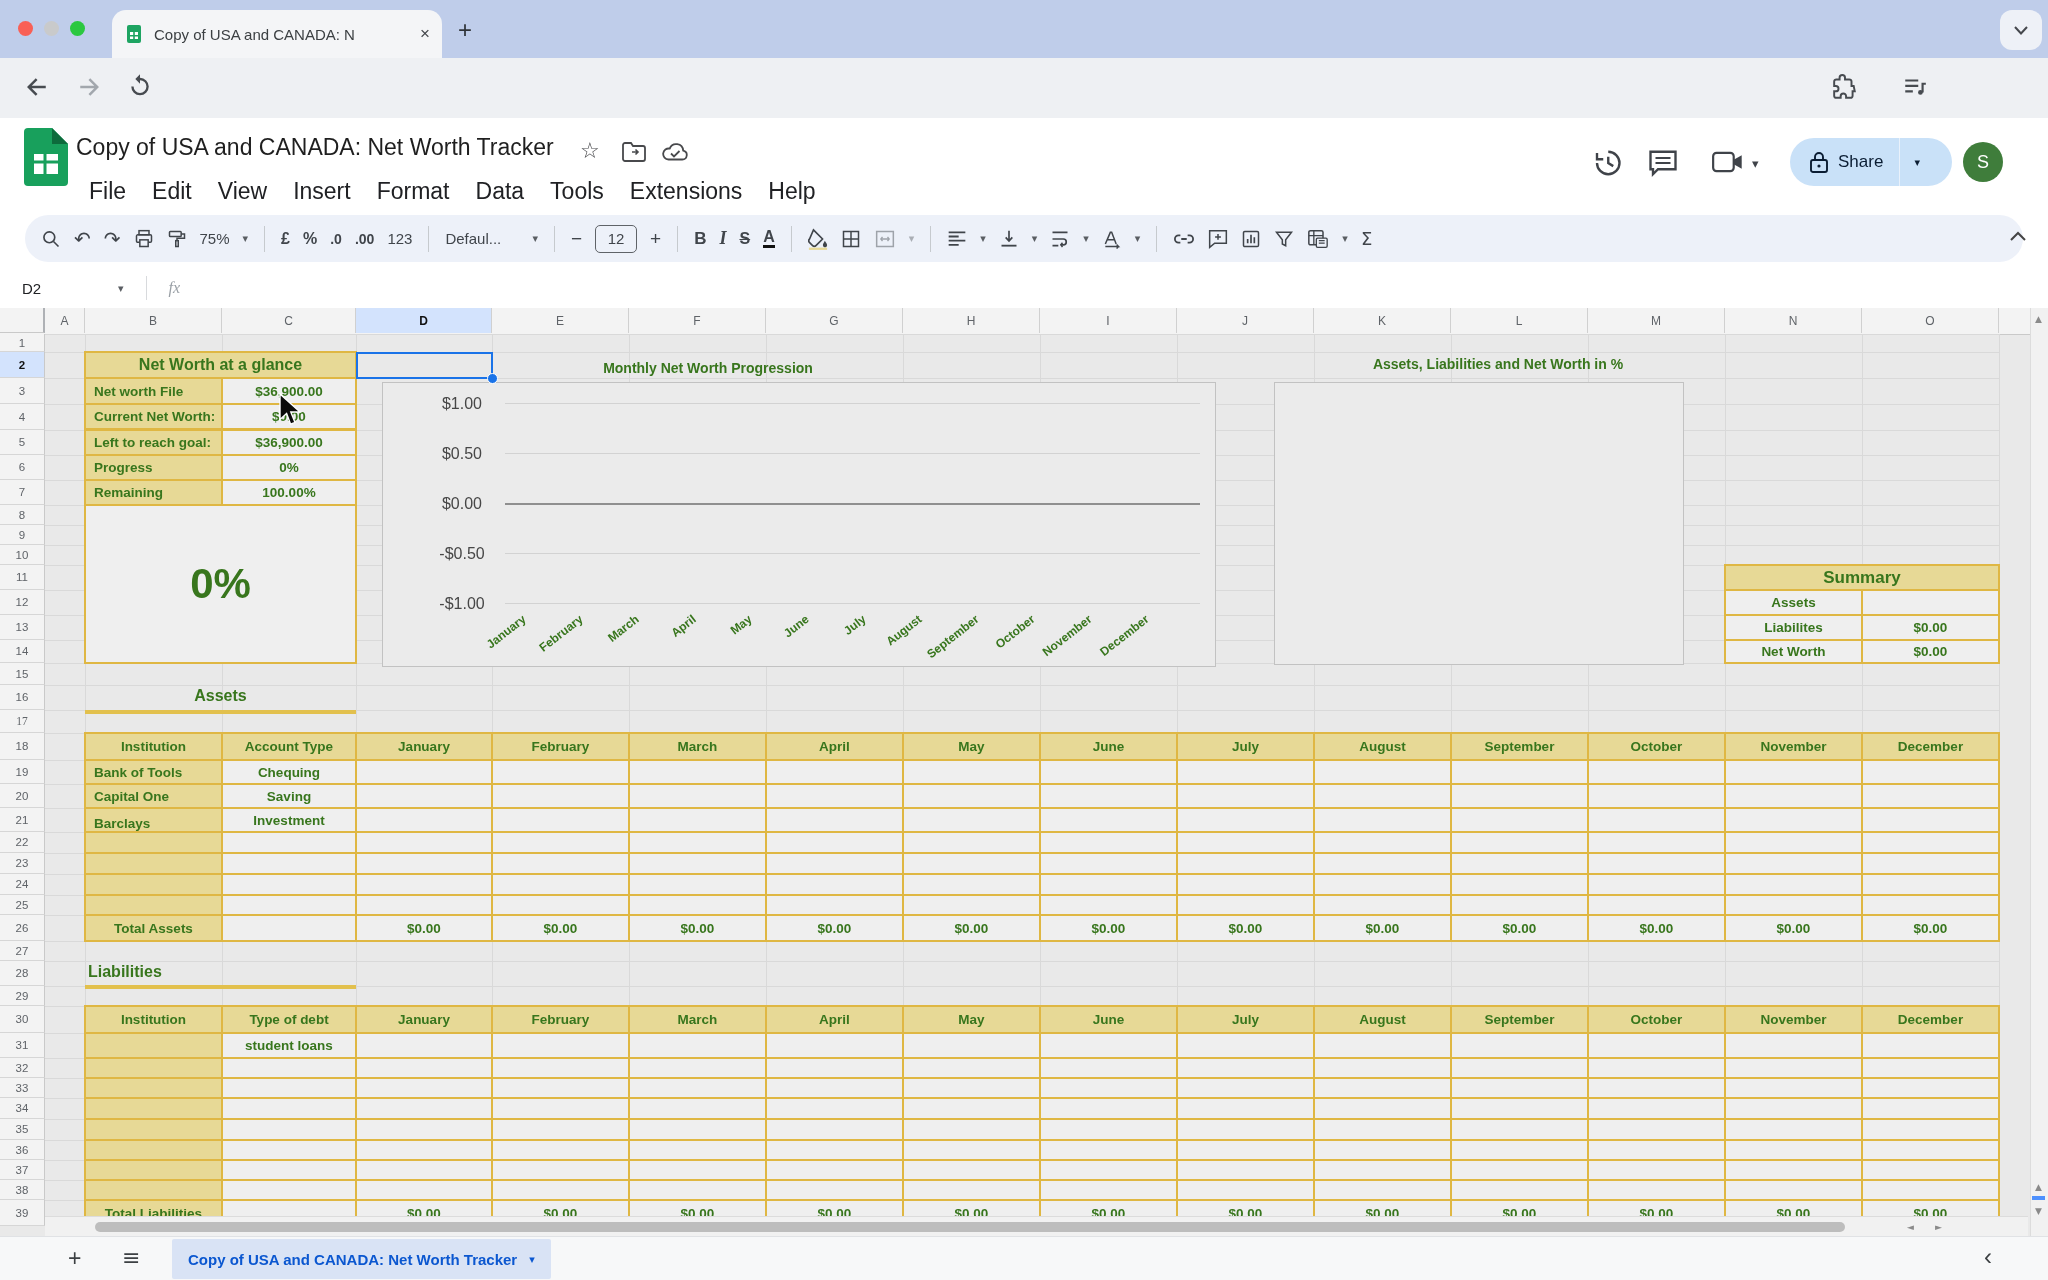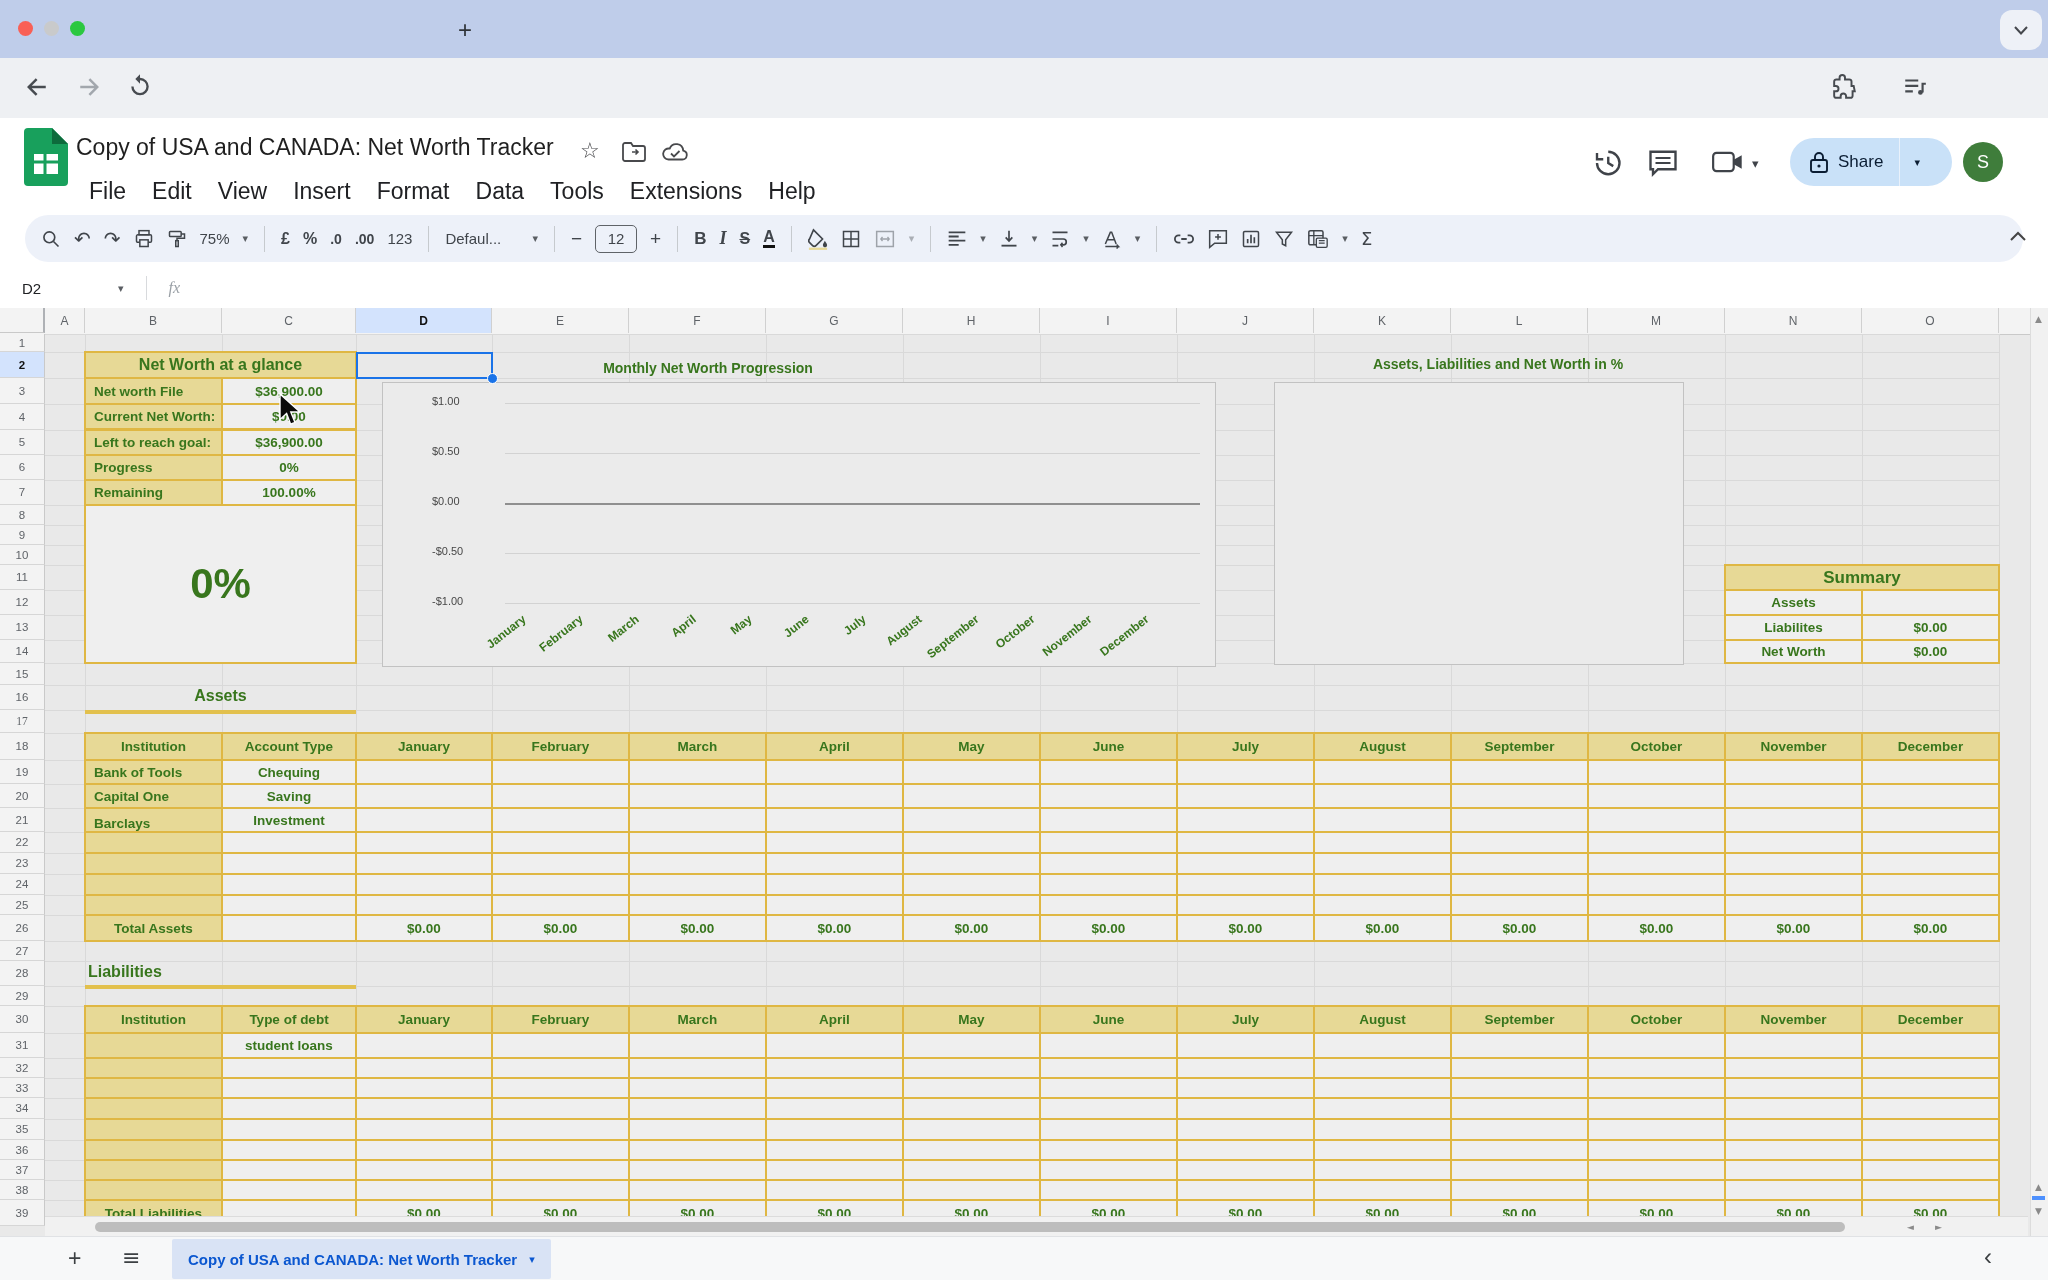--- a/index.html
+++ b/index.html
@@ -59,21 +59,21 @@
   .hline{position:absolute;height:1px;background:#d9d9d9;left:45px;}
   
   .cell{position:absolute;box-sizing:border-box;border:2px solid #dfb743;display:flex;align-items:center;}
   .tan{background:#e7d996;}
   .gray{background:#efefef;}
   .grtx{color:#38761d;font-weight:bold;}
   .ctr{justify-content:center;text-align:center;}
   .lft{padding-left:8px;}
   .chartbox{position:absolute;border:1px solid #c2c2c2;background:#ebebeb;}
   .charttitle{position:absolute;font-size:14px;color:#38761d;font-weight:bold;transform:translateX(-50%);white-space:nowrap;}
-  .ytick{position:absolute;font-size:11px;color:#474747;text-align:left;width:60px;}
+  .ytick{position:absolute;font-size:16px;color:#474747;text-align:center;width:60px;}
   .gline{position:absolute;height:1px;background:#d2d2d2;}
   .gline.zero{height:2px;background:#8f8f8f;}
   .mlabel{position:absolute;font-size:12px;color:#38761d;font-weight:bold;transform:translate(-100%,0) rotate(-38deg);transform-origin:100% 0;white-space:nowrap;}
   .secthead{position:absolute;font-size:16px;color:#38761d;font-weight:bold;}
   .underbar{position:absolute;height:4px;background:#e2c04d;}
   #selrect{position:absolute;border:2px solid #1a73e8;box-sizing:border-box;}
   #selhandle{position:absolute;width:9px;height:9px;border-radius:50%;background:#1a73e8;border:1.5px solid #fff;box-sizing:content-box;}
   
   #vscroll{position:absolute;left:2030px;top:0;width:18px;height:928px;background:#f1f1f1;border-left:1px solid #dcdcdc;}
   .scrar{position:absolute;font-size:9px;color:#8a8a8a;left:4px;font-family:"DejaVu Sans",sans-serif;}
@@ -92,20 +92,30 @@
 </style>
 </head>
 <body>
 
 <div id="stage">
 
   <div id="tabstrip">
     <div class="light" style="left:18px;background:#f96056;"></div>
     <div class="light" style="left:44px;background:#c9cacb;"></div>
     <div class="light" style="left:70px;background:#2bc840;"></div>
+    <div id="tab">
+      <svg width="20" height="20" viewBox="0 0 20 20" style="margin-right:10px;">
+          <rect x="3" y="1" width="14" height="18" rx="2" fill="#1da462"></rect>
+          <rect x="6" y="8" width="8" height="7" fill="#fff"></rect>
+          <rect x="9.2" y="8" width="1.6" height="7" fill="#1da462"></rect>
+          <rect x="6" y="11" width="8" height="1.5" fill="#1da462"></rect>
+        </svg>
+      <span class="title">Copy of USA and CANADA: N</span>
+      <span class="close">×</span>
+    </div>
     <div id="newtab">+</div>
     <div id="tabchev">
         <svg width="14" height="9" viewBox="0 0 14 9">
           <path d="M1 1 L7 7.5 L13 1" stroke="#45484d" stroke-width="2" fill="none"></path>
         </svg>
       </div>
   </div>
 
   <div id="navbar">
     <svg class="navic" style="left:22px;" width="30" height="30" viewBox="0 0 24 24">

